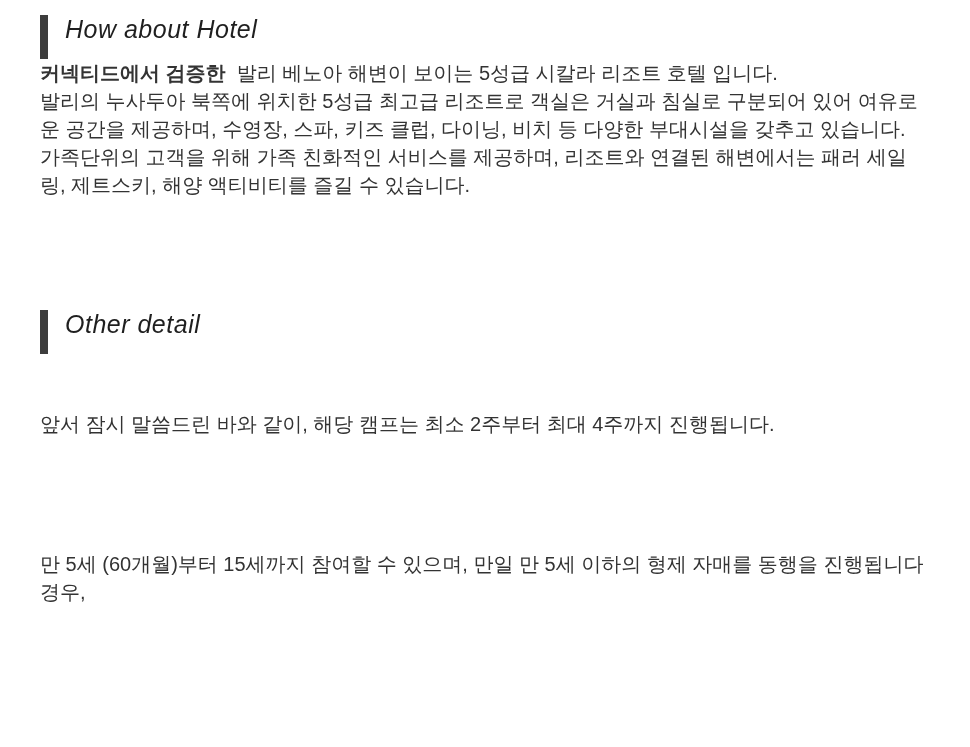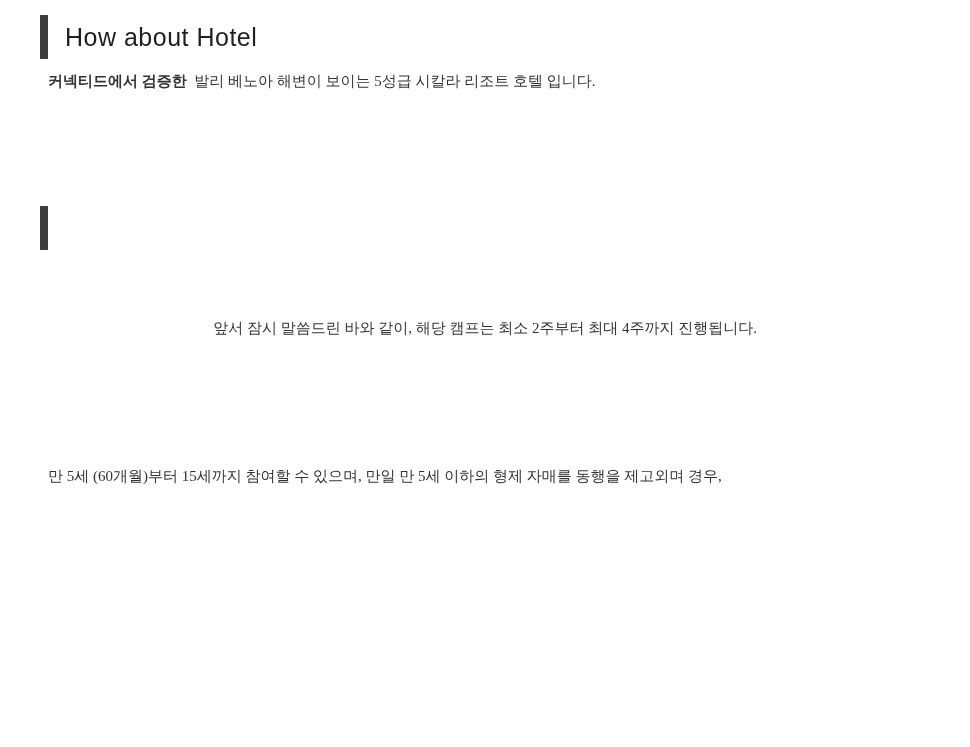--- a/index.html
+++ b/index.html
@@ -16,85 +16,87 @@
     box-sizing: border-box;
     width: 970px;
     min-height: 747px;
     padding: 15px 40px 35px 40px;
     background: #ffffff;
   }
 
   
   .section-title {
     display: flex;
-    align-items: center;
+    align-items: flex-start;
     margin: 0;
     height: 44px;
     font-family: "Liberation Sans", sans-serif;
+    font-style: italic;
     font-weight: 500;
     font-size: 25px;
     letter-spacing: 0.5px;
     color: #1f1f1f;
   }
   .accent-bar {
     flex: none;
     width: 8px;
     height: 44px;
     background: #3d3d3d;
     margin-right: 17px;
   }
   .section-title-second {
     margin-top: 111px;
   }
 
   
   p.para {
-    margin: 8px;
-    font-size: 15px;
+    margin: 0;
+    font-size: 20px;
     line-height: 28px;
     color: #333333;
     white-space: pre-wrap;
     word-break: break-all;
-    font-family: Liberation Serif, serif;
   }
   p.para strong {
     font-weight: 700;
   }
   .p-intro    { margin-top: 44px; }
   .p-desc     { margin-top: 38px; }
   .p-note     { margin-top: 26px; }
-  .p-schedule { margin-top: 77px; text-align: center; }
+  .p-schedule { margin-top: 77px; }
   .p-age      { margin-top: 33px; }
 
   .line { display: block; }
 </style>
 </head>
 <body>
 
 <div class="page">
 
   <section>
     <h2 class="section-title">
       <span class="accent-bar"></span>
       <span class="title-text">How about Hotel</span>
     </h2>
 
     <p class="para p-intro"><strong>커넥티드에서 검증한</strong><span>  발리 베노아 해변이 보이는 5성급 시칼라 리조트 호텔 입니다.</span></p>
 
+    <p class="para p-desc">발리의 누사두아 북쪽에 위치한 5성급 최고급 리조트로 객실은 거실과 침실로 구분되어 있어 여유로운 공간을 제공하며, 수영장, 스파, 키즈 클럽, 다이닝, 비치 등 다양한 부대시설을 갖추고 있습니다. 가족단위의 고객을 위해 가족 친화적인 서비스를 제공하며, 리조트와 연결된 해변에서는 패러 세일링, 제트스키, 해양 액티비티를 즐길 수 있습니다.</p>
 
   </section>
 
   <section>
     <h2 class="section-title section-title-second">
       <span class="accent-bar"></span>
+      <span class="title-text">Other detail</span>
     </h2>
 
     <p class="para p-schedule">
       <span class="line">앞서 잠시 말씀드린 바와 같이, 해당 캠프는 최소 2주부터 최대 4주까지 진행됩니다.</span>
     </p>
 
     <p class="para p-age">
-      <span class="line">만 5세 (60개월)부터 15세까지 참여할 수 있으며, 만일 만 5세 이하의 형제 자매를 동행을 제고외며 경우,</span>
+      <span class="line">만 5세 (60개월)부터 15세까지 참여할 수 있으며, 만일 만 5세 이하의 형제 자매를 동행을 진행됩니다 경우,</span>
       
     </p>
   </section>
 
 </div>
 
 </body></html>

